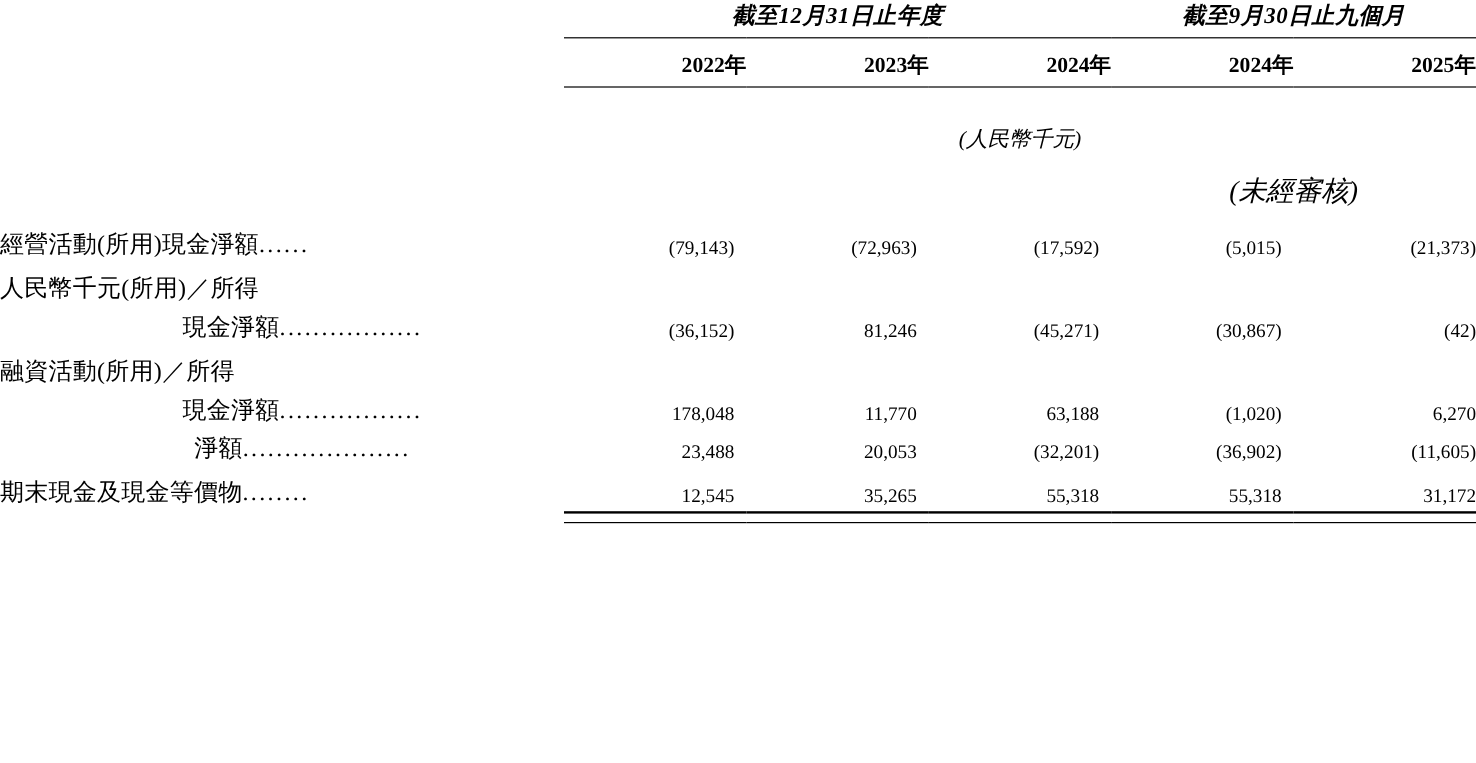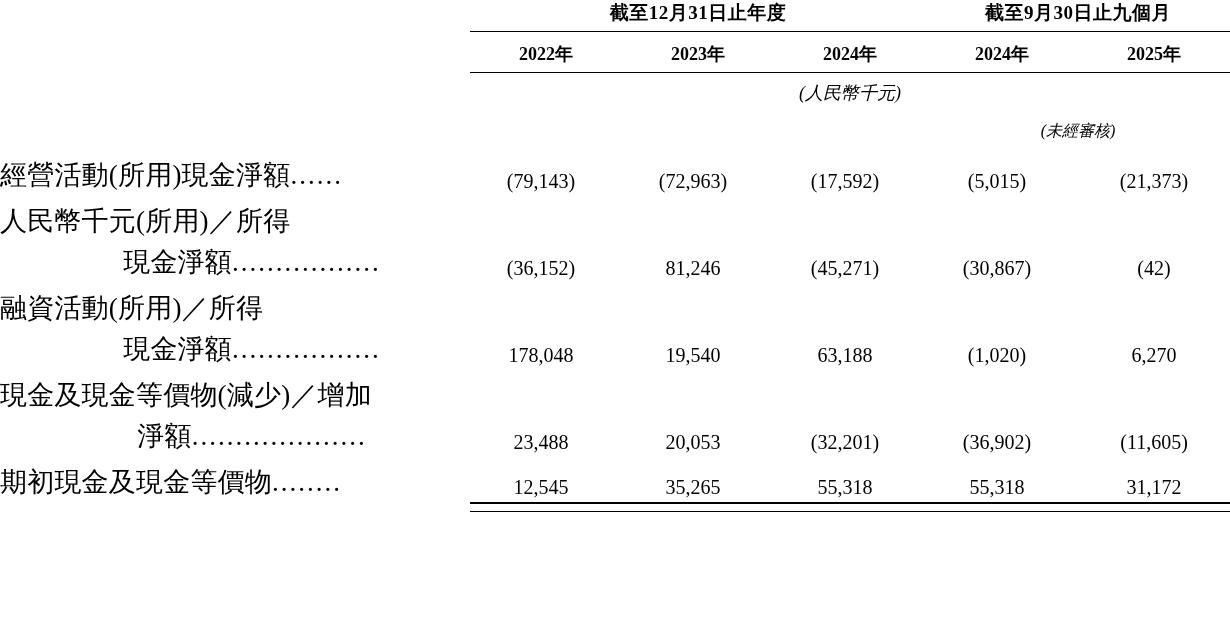--- a/index.html
+++ b/index.html
@@ -34,69 +34,70 @@
   }
 
   
   .grp {
     text-align: center;
     font-weight: bold;
     font-size: 19px;
     letter-spacing: 0.5px;
     padding-bottom: 5px;
     white-space: nowrap;
+    font-style: italic;
   }
   .grp-rule {
     height: 0;
     border-bottom: 1.4px solid #000;
   }
   .spacer-row td { height: 10px; }
 
   .yr {
-    text-align: center;
+    text-align: right;
     font-weight: bold;
     font-size: 18px;
     padding-bottom: 6px;
     white-space: nowrap;
   }
   .yr-rule {
     height: 0;
     border-bottom: 1.4px solid #000;
   }
 
   .unit {
     text-align: center;
     font-style: italic;
     font-size: 18px;
-    padding-top: 8px;
+    padding-top: 31px;
     padding-bottom: 4px;
     white-space: nowrap;
   }
   .unaudited {
     text-align: center;
     font-style: italic;
-    font-size: 16px;
+    font-size: 23px;
     padding-top: 12px;
     padding-bottom: 8px;
     white-space: nowrap;
   }
 
   
   .lbl {
-    font-size: 27px;
+    font-size: 20px;
     white-space: nowrap;
     padding-top: 7px;
     padding-bottom: 3px;
     letter-spacing: 0.2px;
   }
   .lbl .dots { letter-spacing: 2px; }
   .lbl.indent { padding-left: 34px; text-align: center; }
   .num {
-    text-align: center;
-    font-size: 20px;
+    text-align: right;
+    font-size: 16px;
     white-space: nowrap;
     padding-top: 7px;
     padding-bottom: 3px;
     padding-right: 10px;
   }
   .num.pad-r-wide { padding-right: 0px; }
 
   tr.total .lbl, tr.total .num { font-weight: bold; }
 
   
@@ -199,43 +200,35 @@
         <td class="lbl"><span>融資活動(所用)／所得</span><span class="dots"></span></td>
         <td class="num"></td>
         <td class="num"></td>
         <td class="num"></td>
         <td class="num"></td>
         <td class="num pad-r-wide"></td>
       </tr>
       <tr class="tight">
         <td class="lbl indent"><span>現金淨額</span><span class="dots">.................</span></td>
         <td class="num">178,048</td>
-        <td class="num">19,540</td>
+        <td class="num">11,770</td>
         <td class="num">63,188</td>
         <td class="num">(1,020)</td>
         <td class="num pad-r-wide">6,270</td>
-      </tr>
-      <tr>
-        <td class="lbl"><span>現金及現金等價物(減少)／增加</span><span class="dots"></span></td>
-        <td class="num"></td>
-        <td class="num"></td>
-        <td class="num"></td>
-        <td class="num"></td>
-        <td class="num pad-r-wide"></td>
       </tr>
       <tr class="tight">
         <td class="lbl indent"><span>淨額</span><span class="dots">....................</span></td>
         <td class="num">23,488</td>
         <td class="num">20,053</td>
         <td class="num">(32,201)</td>
         <td class="num">(36,902)</td>
         <td class="num pad-r-wide">(11,605)</td>
       </tr>
       <tr>
-        <td class="lbl"><span>期初現金及現金等價物</span><span class="dots">........</span></td>
+        <td class="lbl"><span>期末現金及現金等價物</span><span class="dots">........</span></td>
         <td class="num">12,545</td>
         <td class="num">35,265</td>
         <td class="num">55,318</td>
         <td class="num">55,318</td>
         <td class="num pad-r-wide">31,172</td>
       </tr>
 
       <tr class="dbl-row">
         <td></td>
         <td class="dbl"></td>

